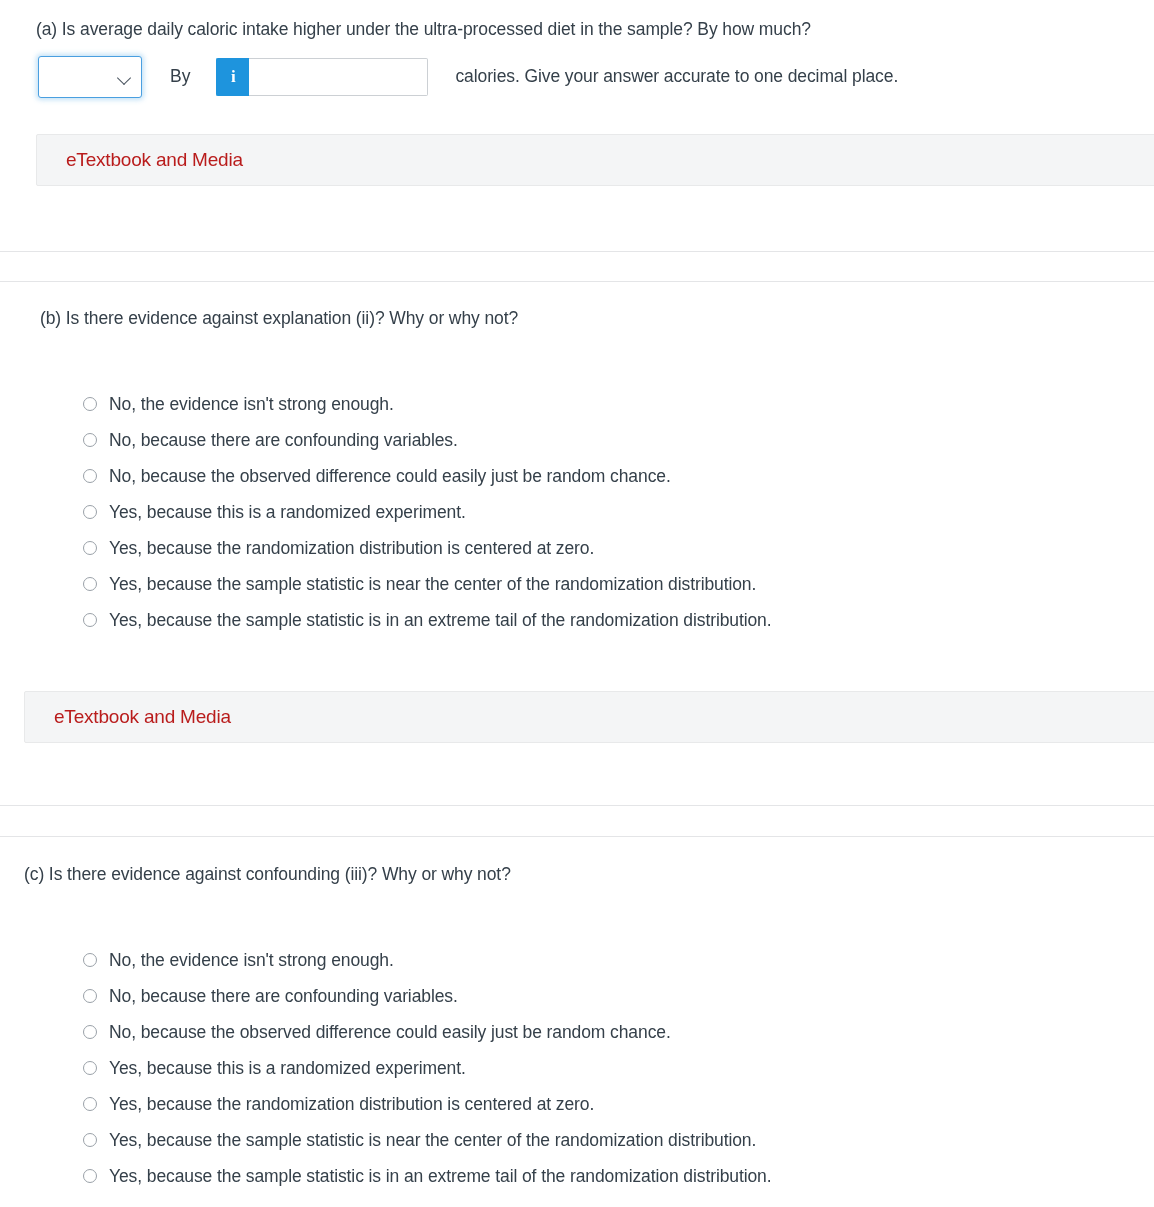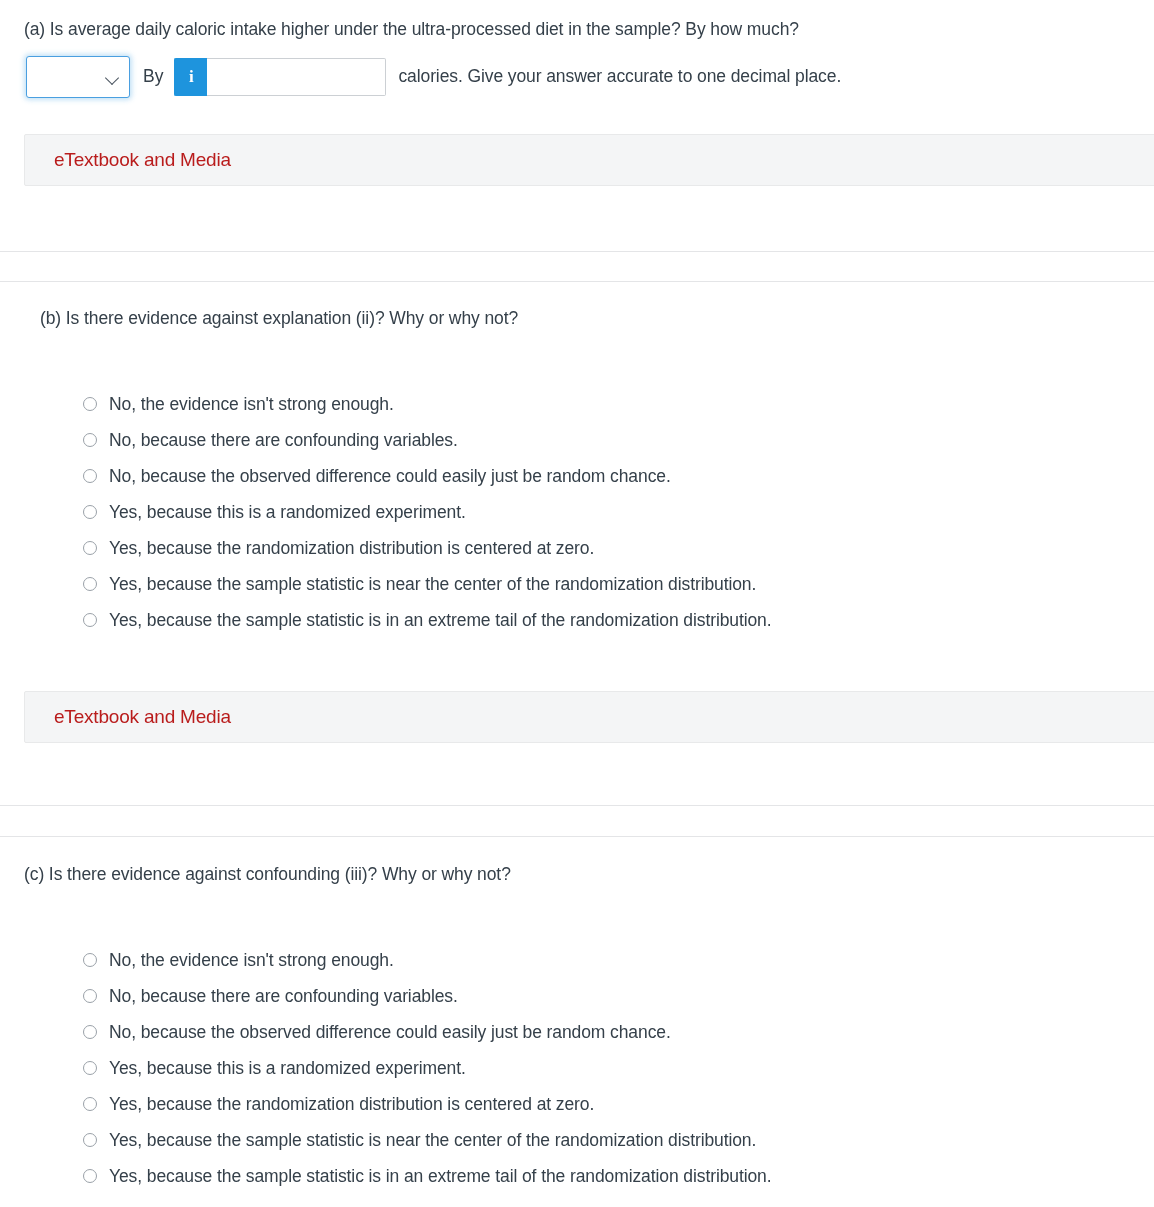--- a/index.html
+++ b/index.html
@@ -21,31 +21,31 @@
     font-size: 17.5px;
     line-height: 1.4;
     color: #35404a;
     letter-spacing: -0.1px;
   }
 
   
   .part-a {
     position: absolute;
     top: 0;
-    left: 0;
+    left: 12px;
     right: 0;
   }
   .part-a .prompt {
     padding: 17px 0 0 24px;
   }
   .answer-row {
     display: flex;
     align-items: center;
     padding: 14px 0 0 26px;
-    gap: 1px;
+    gap: 16px;
   }
   .select-box {
     width: 104px;
     height: 42px;
     border: 1px solid #4a9fe0;
     border-radius: 3px;
     background: #ffffff;
     box-shadow: 0 0 5px 2px rgba(125, 190, 235, 0.45);
     position: relative;
     display: flex;

